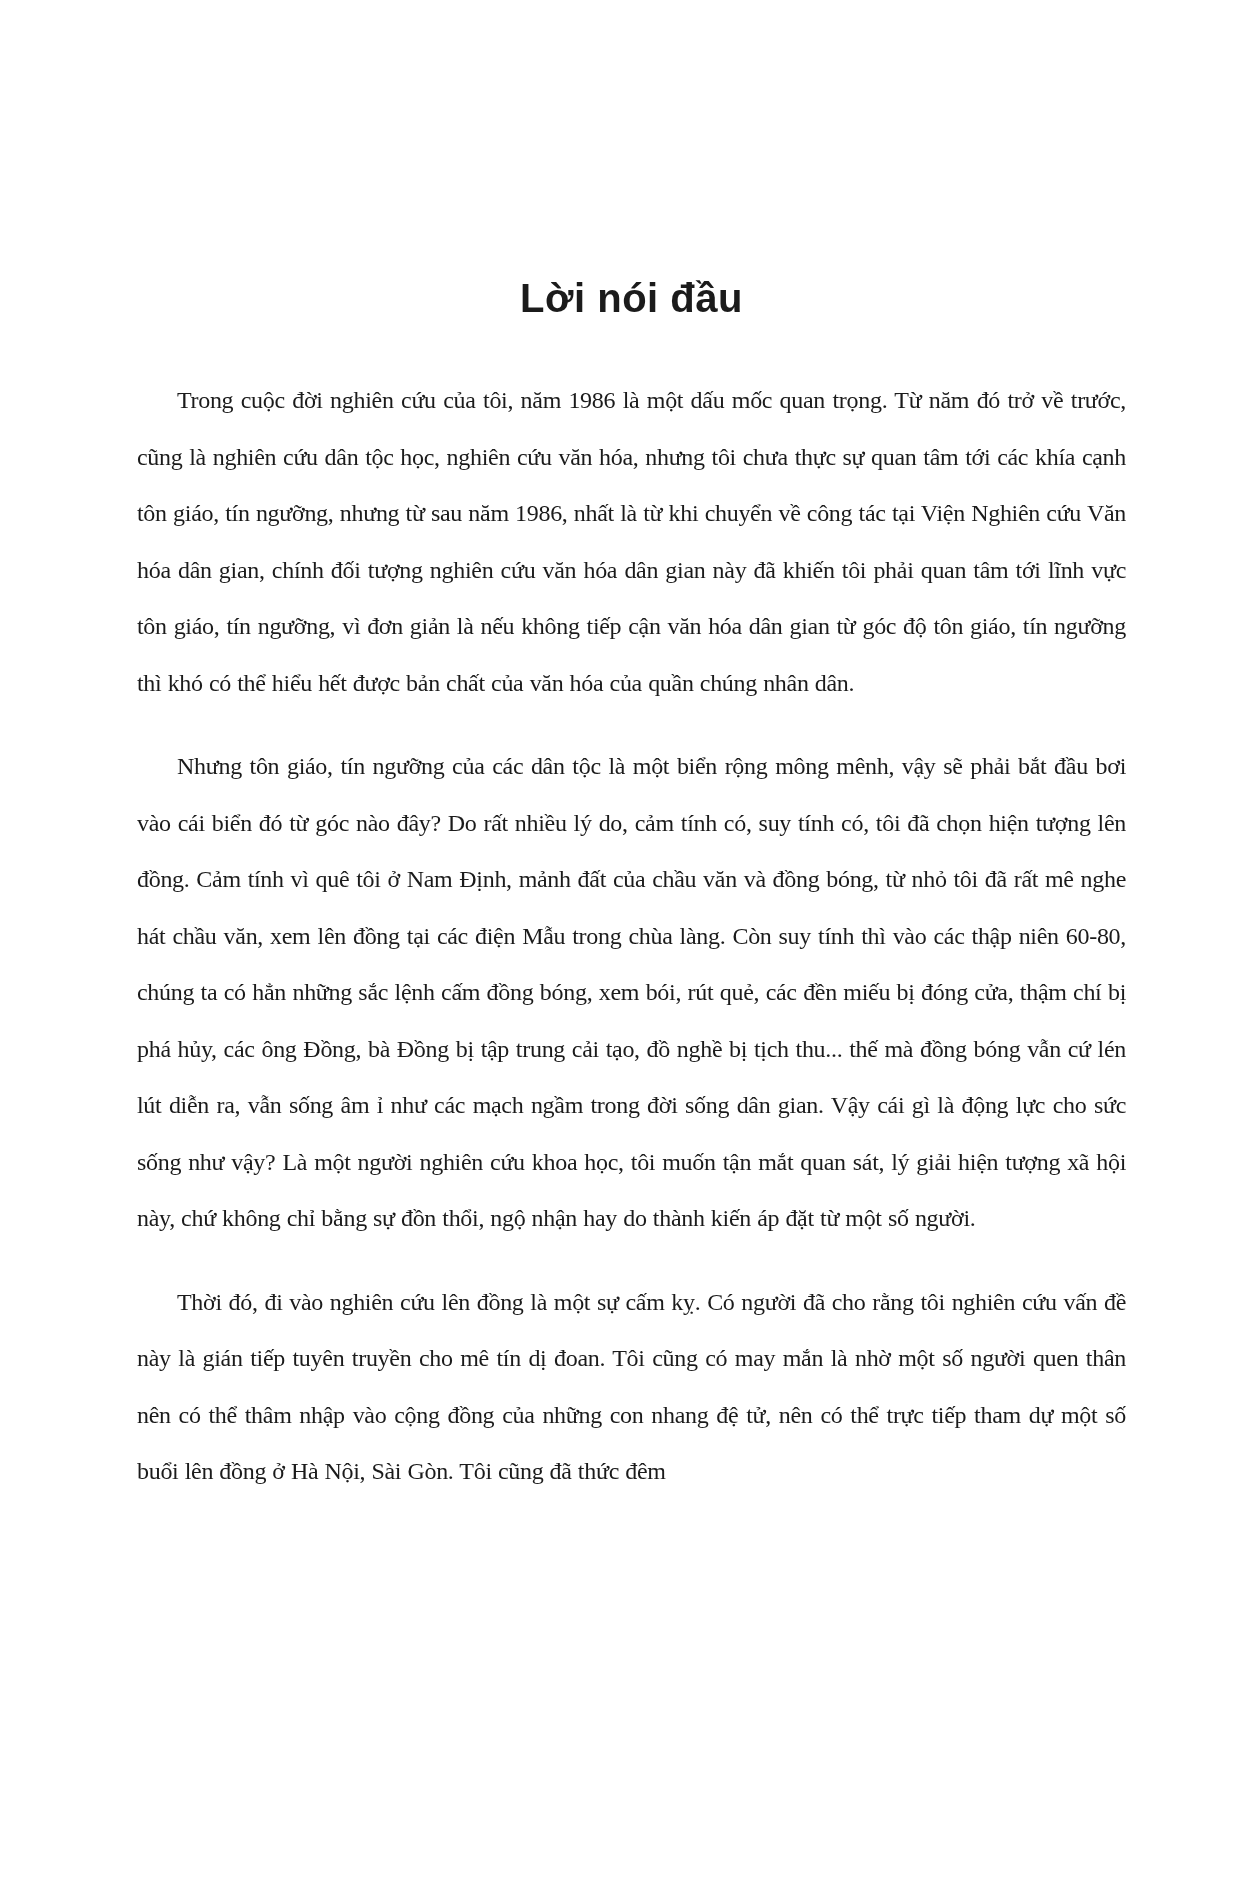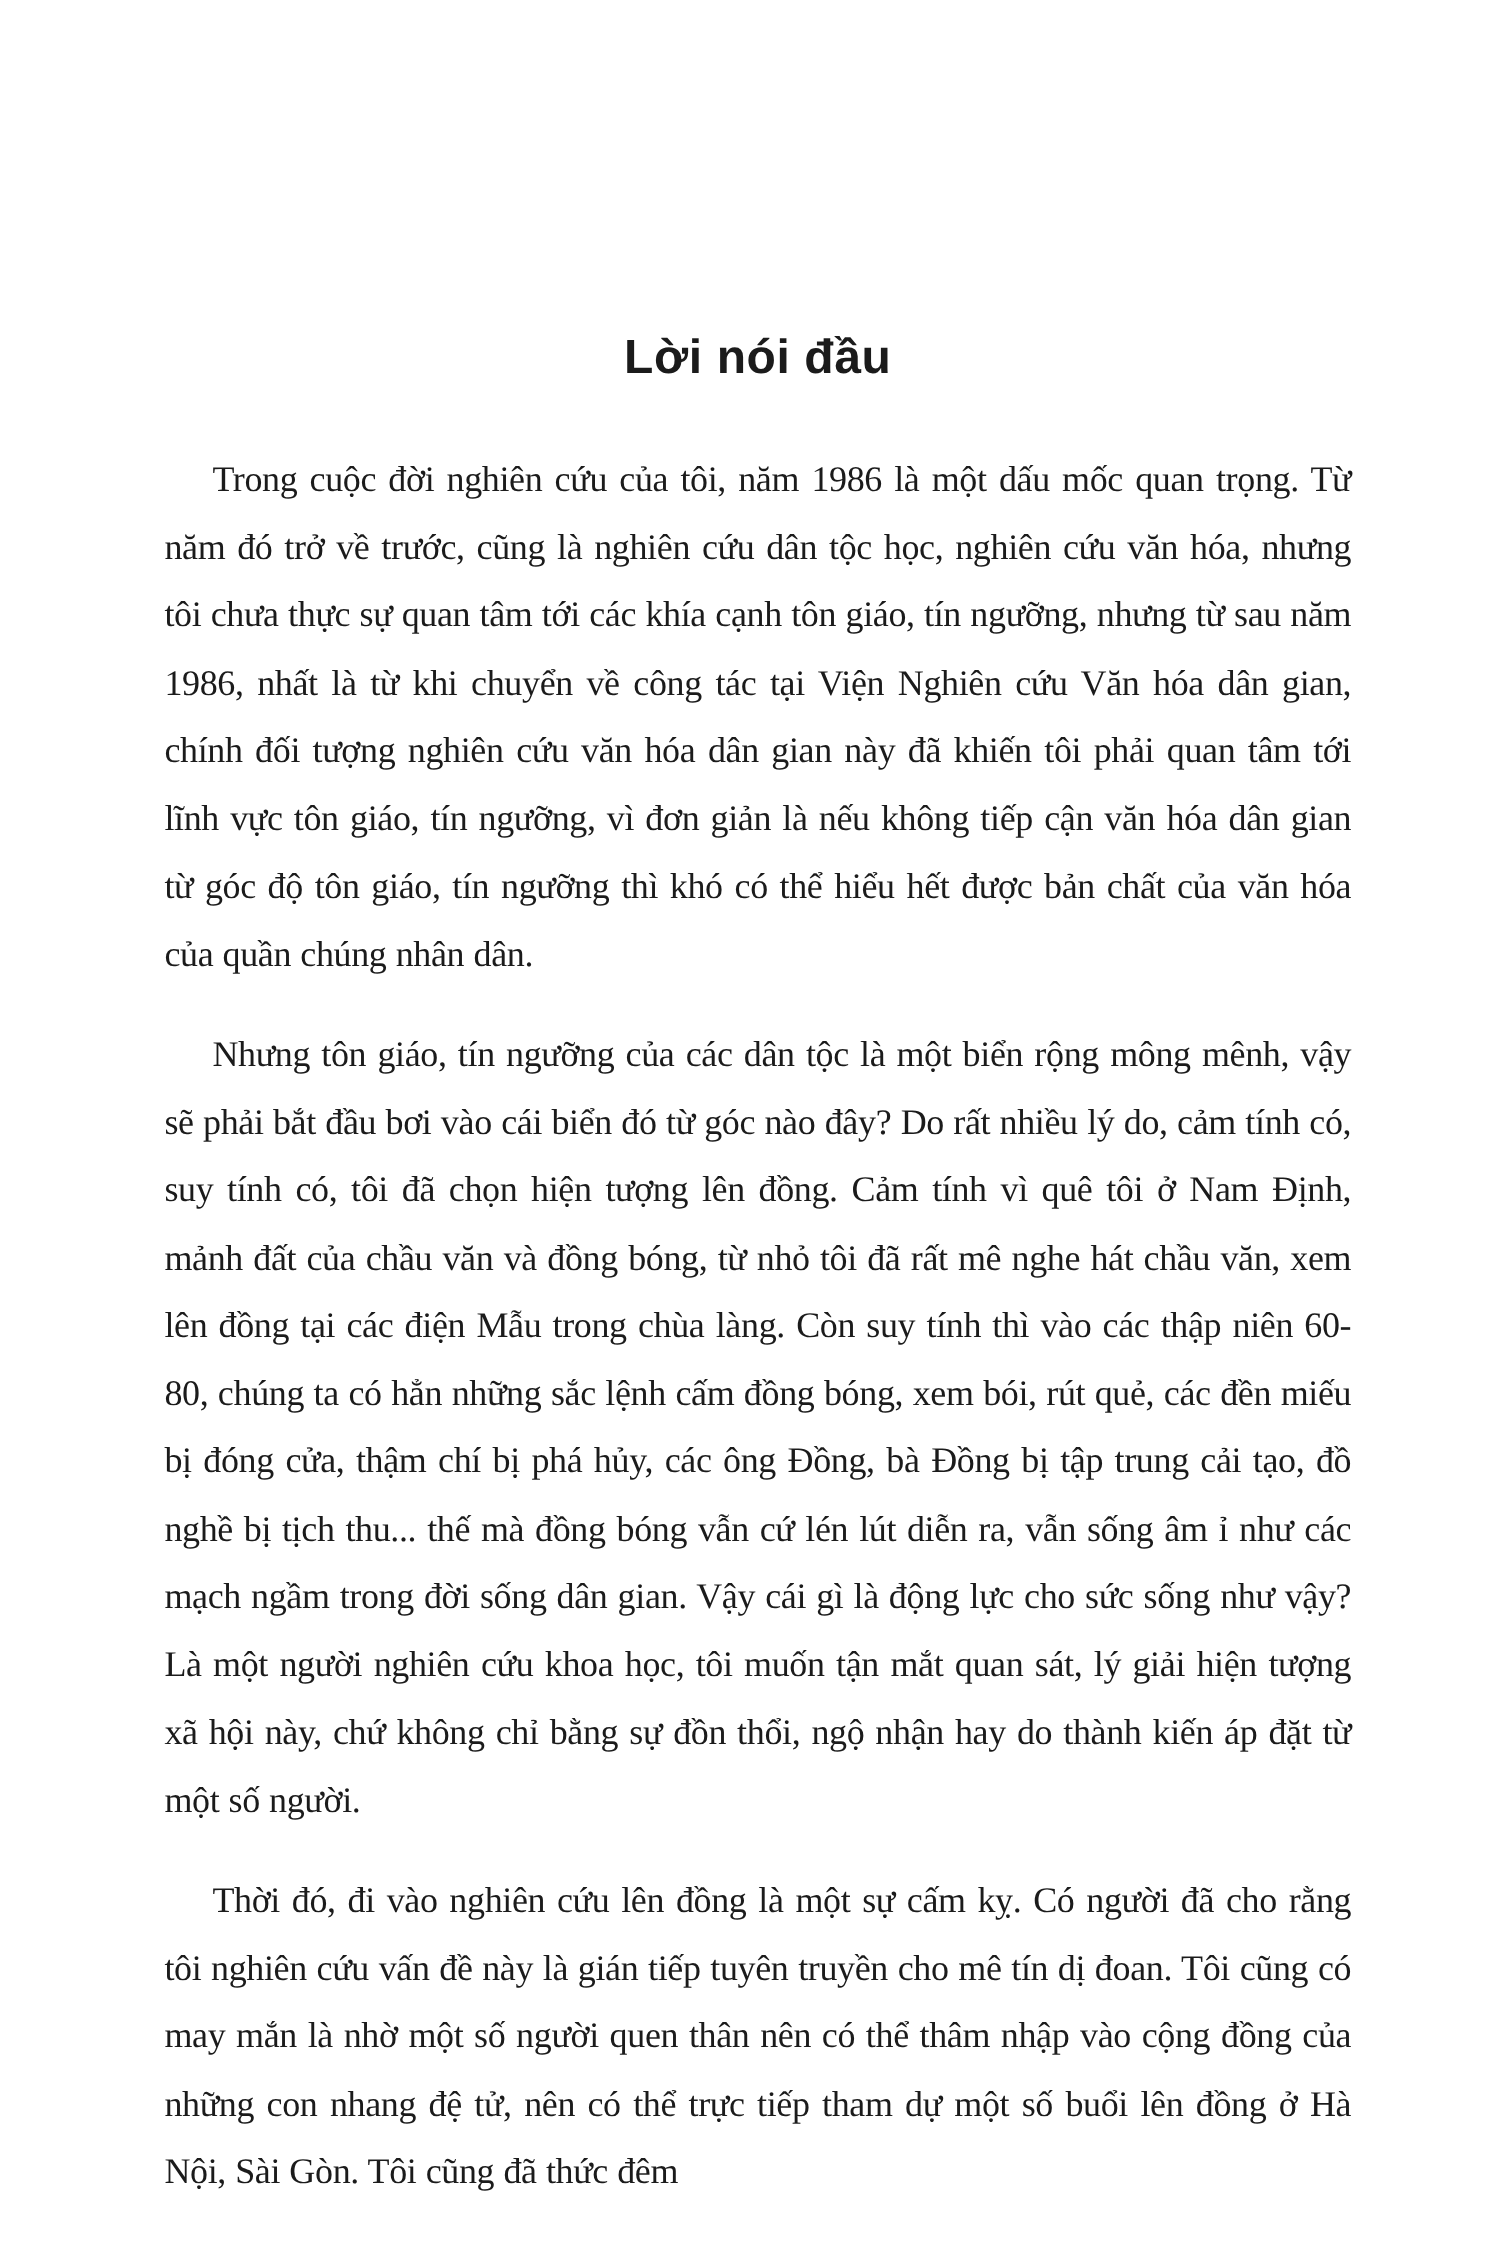--- a/index.html
+++ b/index.html
@@ -22,21 +22,21 @@
     font-family: "Liberation Sans", "DejaVu Sans", sans-serif;
     font-weight: bold;
     font-size: 40px;
     line-height: 1.1;
     text-align: center;
     margin: 0 0 52px 0;
     letter-spacing: 0.5px;
   }
   .body-paragraph {
     font-family: "Liberation Serif", "DejaVu Serif", serif;
-    font-size: 30px;
+    font-size: 24px;
     line-height: 56.5px;
     text-align: justify;
     text-indent: 40px;
     margin: 0 0 27px 0;
     letter-spacing: -0.3px;
     word-spacing: 0.5px;
   }
 </style>
 </head>
 <body>

